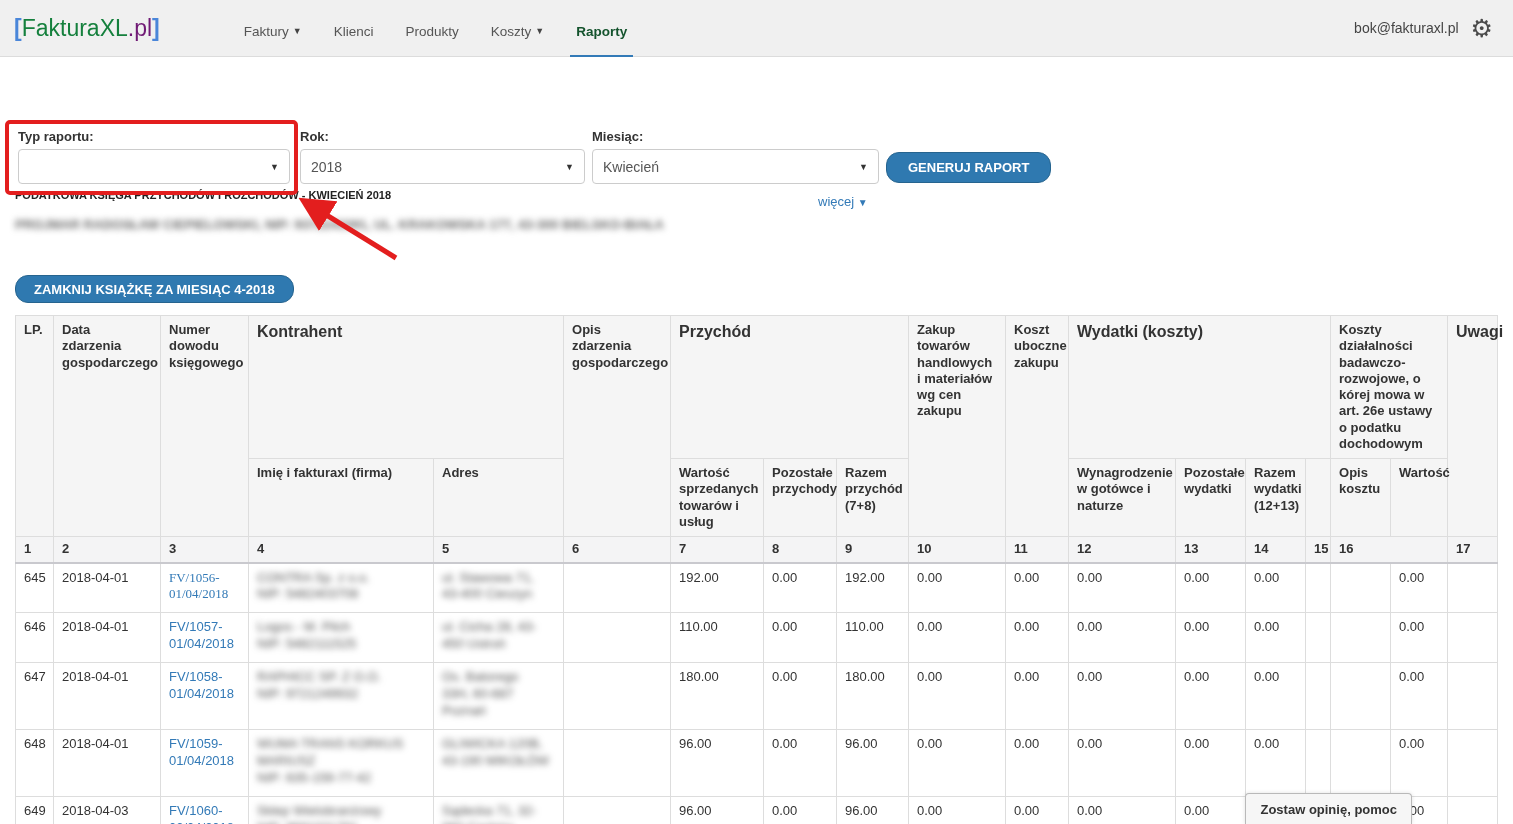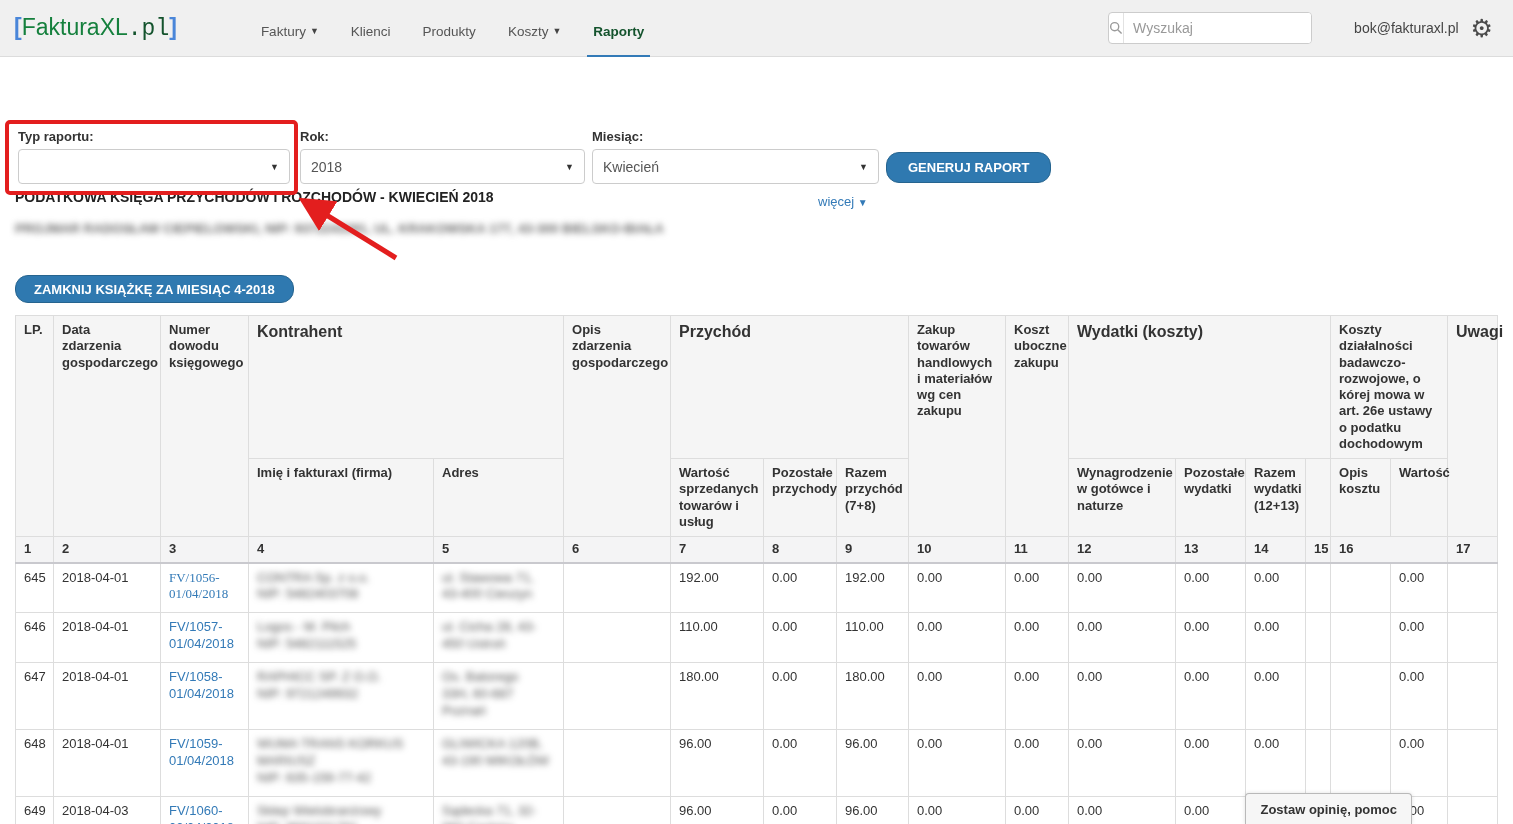--- a/index.html
+++ b/index.html
@@ -5,21 +5,21 @@
   * { margin:0; padding:0; box-sizing:border-box; }
   html,body { width:1513px; height:824px; overflow:hidden; background:#fff;
               font-family:"Liberation Sans", sans-serif; color:#333; }
 
   
   .navbar { position:relative; height:57px; background:#f0f0f0; border-bottom:1px solid #dcdcdc;
             display:flex; align-items:center; padding:0 14px; }
   .logo { font-size:23px; font-weight:bold; letter-spacing:0; white-space:nowrap; cursor:pointer; }
   .logo .bracket { color:#4a86d9; font-weight:bold; }
   .logo .name { color:#15803d; font-weight:normal; }
-  .logo .suffix { color:#14532d; font-weight:normal;font-family:Liberation Mono, monospace; }
+  .logo .suffix { color:#701a75; font-weight:normal; }
   .nav-items { display:flex; margin-left:68px; height:100%;margin-top:6px; }
   .nav-item { position:relative; display:flex; align-items:center; height:100%;
               padding:0 16px; font-size:13.5px; color:#555; cursor:pointer; white-space:nowrap; }
   .nav-item .caret { font-size:9px; color:#444; margin-left:4px; }
   .nav-item.active { color:#14532d; font-weight:bold; }
   .nav-item.active .underline { position:absolute; left:10px; right:10px; bottom:0; height:4px; background:#337ab7; }
   .nav-right { margin-left:auto; display:flex; align-items:center; }
   .searchbox { display:flex; align-items:center; width:204px; height:32px; background:#fff;
                border:1px solid #ccc; border-radius:4px; overflow:hidden; }
   .search-icon-cell { width:29px; height:100%; display:flex; align-items:center; justify-content:center;
@@ -41,21 +41,21 @@
   .generate-btn { position:absolute; left:886px; top:95px; height:31px; padding:0 21px; }
   .more-link { position:absolute; left:818px; top:137px; font-size:13px; color:#337ab7; cursor:pointer; }
   .more-link .caret { font-size:10px; }
 
   
   .anno-box { position:absolute; left:5px; top:63px; width:293px; height:75px;
               border:4px solid #e31e1e; border-radius:5px; pointer-events:none; z-index:30; }
   .anno-arrow { position:absolute; left:0; top:0; width:460px; height:230px; pointer-events:none; z-index:30; }
 
   
-  .report-title { margin:14px 0 16px 15px; font-size:14px; font-weight:bold; color:#222; }
+  .report-title { margin:14px 0 16px 15px; font-size:11px; font-weight:bold; color:#222; }
   .company-blur { margin:3px 0 0 15px; font-size:13px; font-weight:bold; color:#6a6a6a;
                   filter:blur(3px); width:800px; white-space:nowrap; }
   .close-btn { position:absolute; left:15px; top:275px; height:28px; padding:0 18px; font-size:13px; }
 
   
   .kpir-wrap { position:absolute; left:15px; top:315px; }
   table.kpir { border-collapse:collapse; table-layout:fixed; width:1482px; font-size:13px; }
   table.kpir th, table.kpir td { border:1px solid #ddd; padding:6px 8px; vertical-align:top; text-align:left; }
   table.kpir th { background:#f5f5f5; font-weight:bold; color:#333; line-height:1.25; }
   th.group-big { font-size:16px; }
@@ -95,29 +95,20 @@
       <span>Koszty</span>
       <span class="caret">▼</span>
     </div>
     <div class="nav-item active">
       <span>Raporty</span>
       <span class="underline"></span>
     </div>
   </div>
 
   <div class="nav-right">
-    <div class="searchbox">
-      <span class="search-icon-cell">
-        <svg width="14" height="14" viewBox="0 0 16 16">
-            <circle cx="6.5" cy="6.5" r="4.6" fill="none" stroke="#9a9a9a" stroke-width="1.6"></circle>
-            <line x1="10" y1="10" x2="14.4" y2="14.4" stroke="#9a9a9a" stroke-width="1.6"></line>
-          </svg>
-      </span>
-      <input type="text" placeholder="Wyszukaj" style="">
-    </div>
     <span class="account-email">bok@fakturaxl.pl</span>
     <span class="gear">⚙</span>
   </div>
 </div>
 
 <div class="filter-panel">
   <span class="filter-label" style="left:18px; top:72px;">Typ raportu:</span>
   <div class="fake-select" style="left:18px; top:92px; width:272px;">
     <span class="sel-caret">▼</span>
   </div>

